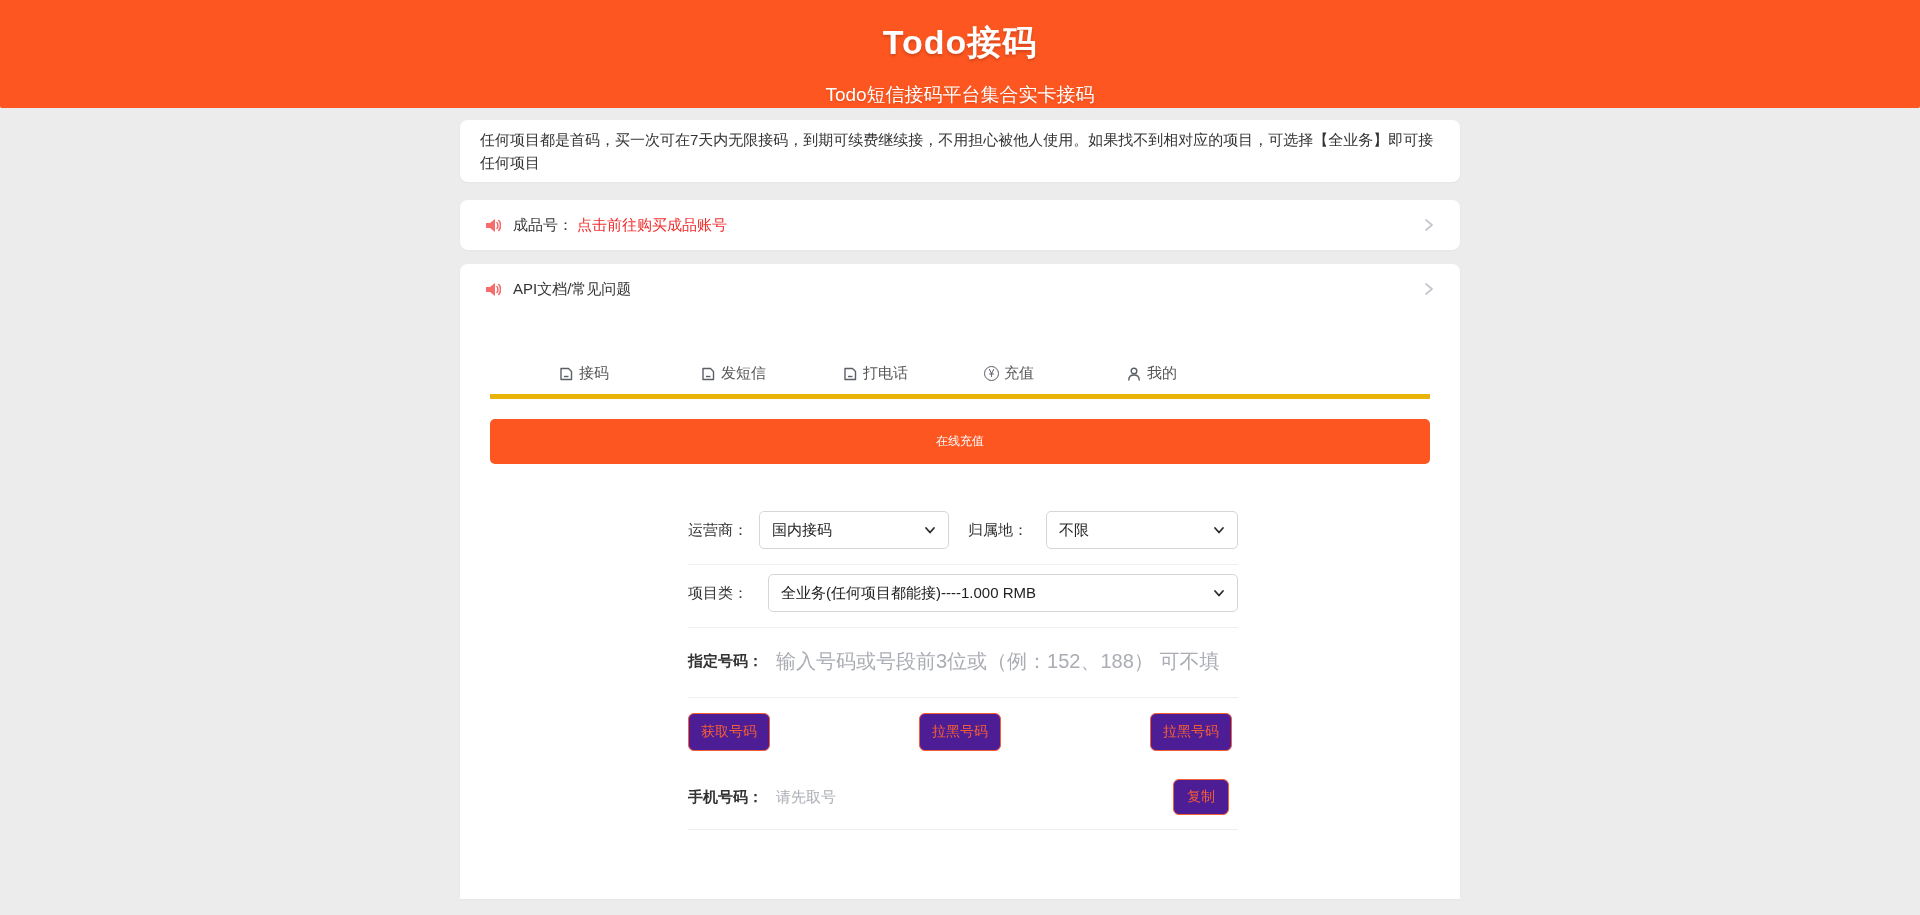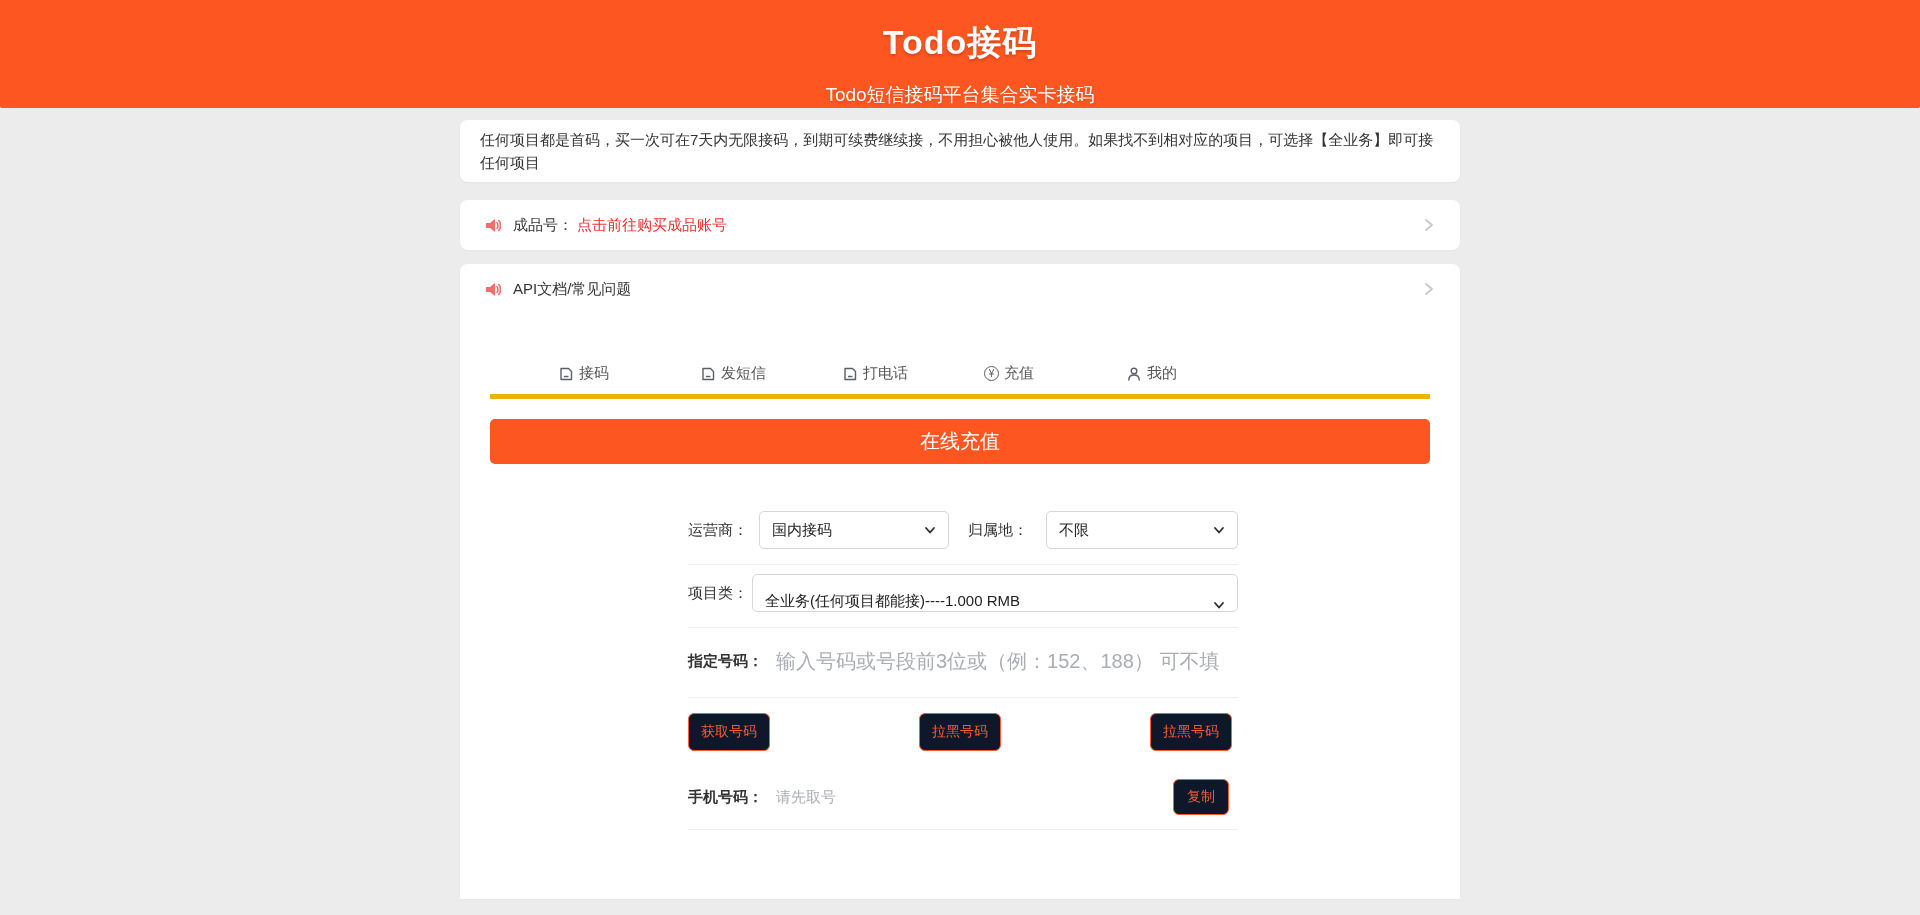--- a/index.html
+++ b/index.html
@@ -51,21 +51,21 @@
     font-size:15px; color:#565656; padding-bottom:11px; cursor:pointer;
   }
   .tab .ticon { width:16px; height:16px; display:inline-flex; align-items:center; justify-content:center; }
   .yen-circle {
     width:15px; height:15px; border:1.4px solid #5a5e66; border-radius:50%;
     font-size:10px; line-height:13px; text-align:center; color:#5a5e66; display:inline-block;
   }
 
   .big-btn {
     display:block; margin:20px 30px 8px 30px; width:940px; height:45px;
-    background:#fd5620; color:#fff; font-size:20px; border:none; border-radius:5px;
+    background:#fd5620; color:#fff; font-size:12px; border:none; border-radius:5px;
     cursor:pointer; font-family:inherit;
   }
 
   
   .form { width:550px; margin:38px 0 0 228px; }
   .frow {
     display:flex; align-items:center; padding:9px 0 15px 0;
     border-bottom:1px solid #efefef;
   }
   .flabel { font-size:15px; color:#333; flex:0 0 auto; }
@@ -73,31 +73,31 @@
   .sel {
     height:38px; border:1px solid #d6d6d6; border-radius:5px; background:#fff;
     display:flex; align-items:center; padding:0 12px; font-size:15px; color:#222;
     cursor:pointer;
   }
   .sel .sval { flex:1; }
   .sel-caret { width:12px; height:12px; margin-left:8px; flex:0 0 auto; }
   .sel-op { width:210px; margin-left:11px; }
   .lbl2 { margin-left:19px; }
   .sel-rg { width:212px; margin-left:18px; }
-  .sel-pj { flex:1; margin-left:4px;align-items:flex-end; }
+  .sel-pj { flex:1; margin-left:20px; }
   .plain-input {
     border:none; outline:none; flex:1; font-size:20px; margin-left:13px;
     color:#333; font-family:inherit; background:transparent;
   }
   .plain-input::placeholder { color:#aaadb3; }
   .ghost { color:#aaadb3; font-size:15px; margin-left:13px; flex:1; }
 
   .btnrow { display:flex; justify-content:space-between; padding:15px 6px 18px 0; }
   .obtn {
-    background:#0f172a; border:1px solid #f75e34; color:#f75e34; font-size:14px;
+    background:#4c1d95; border:1px solid #f75e34; color:#f75e34; font-size:14px;
     border-radius:6px; padding:9px 12px; cursor:pointer; font-family:inherit;
   }
   .obtn.sm { padding:8px 13px; }
   .copy-wrap { margin-right:9px; }
   .cutrow { display:flex; justify-content:flex-end; padding:29px 9px 0 0; }
 </style>
 </head>
 <body>
 
 <svg width="0" height="0" style="position:absolute">

